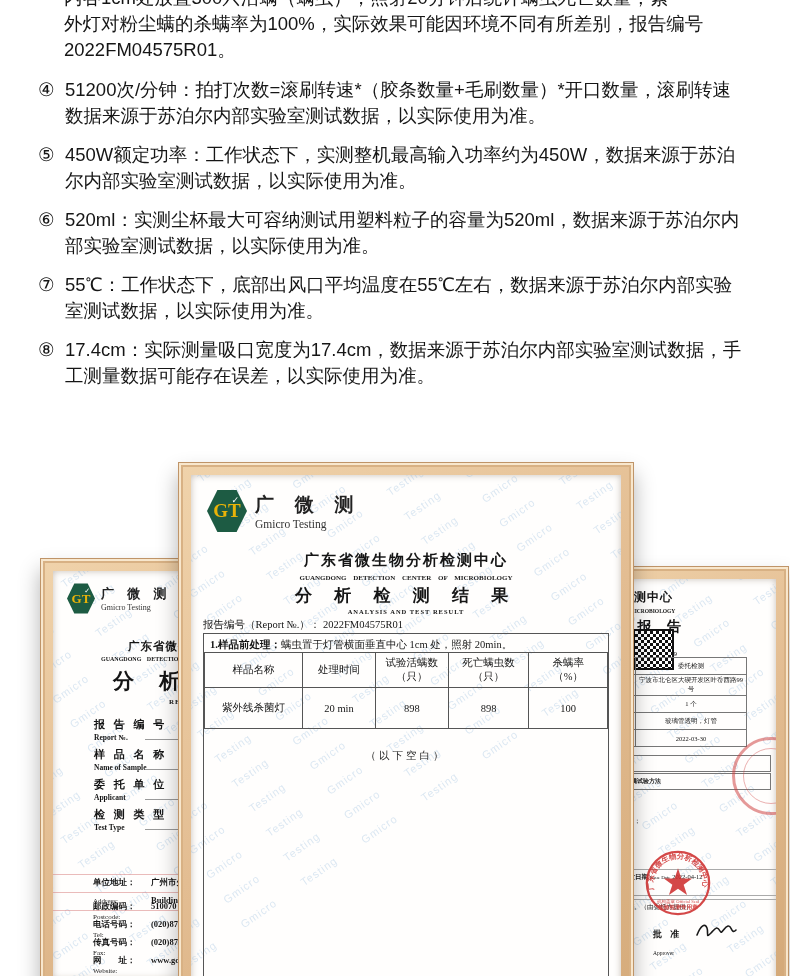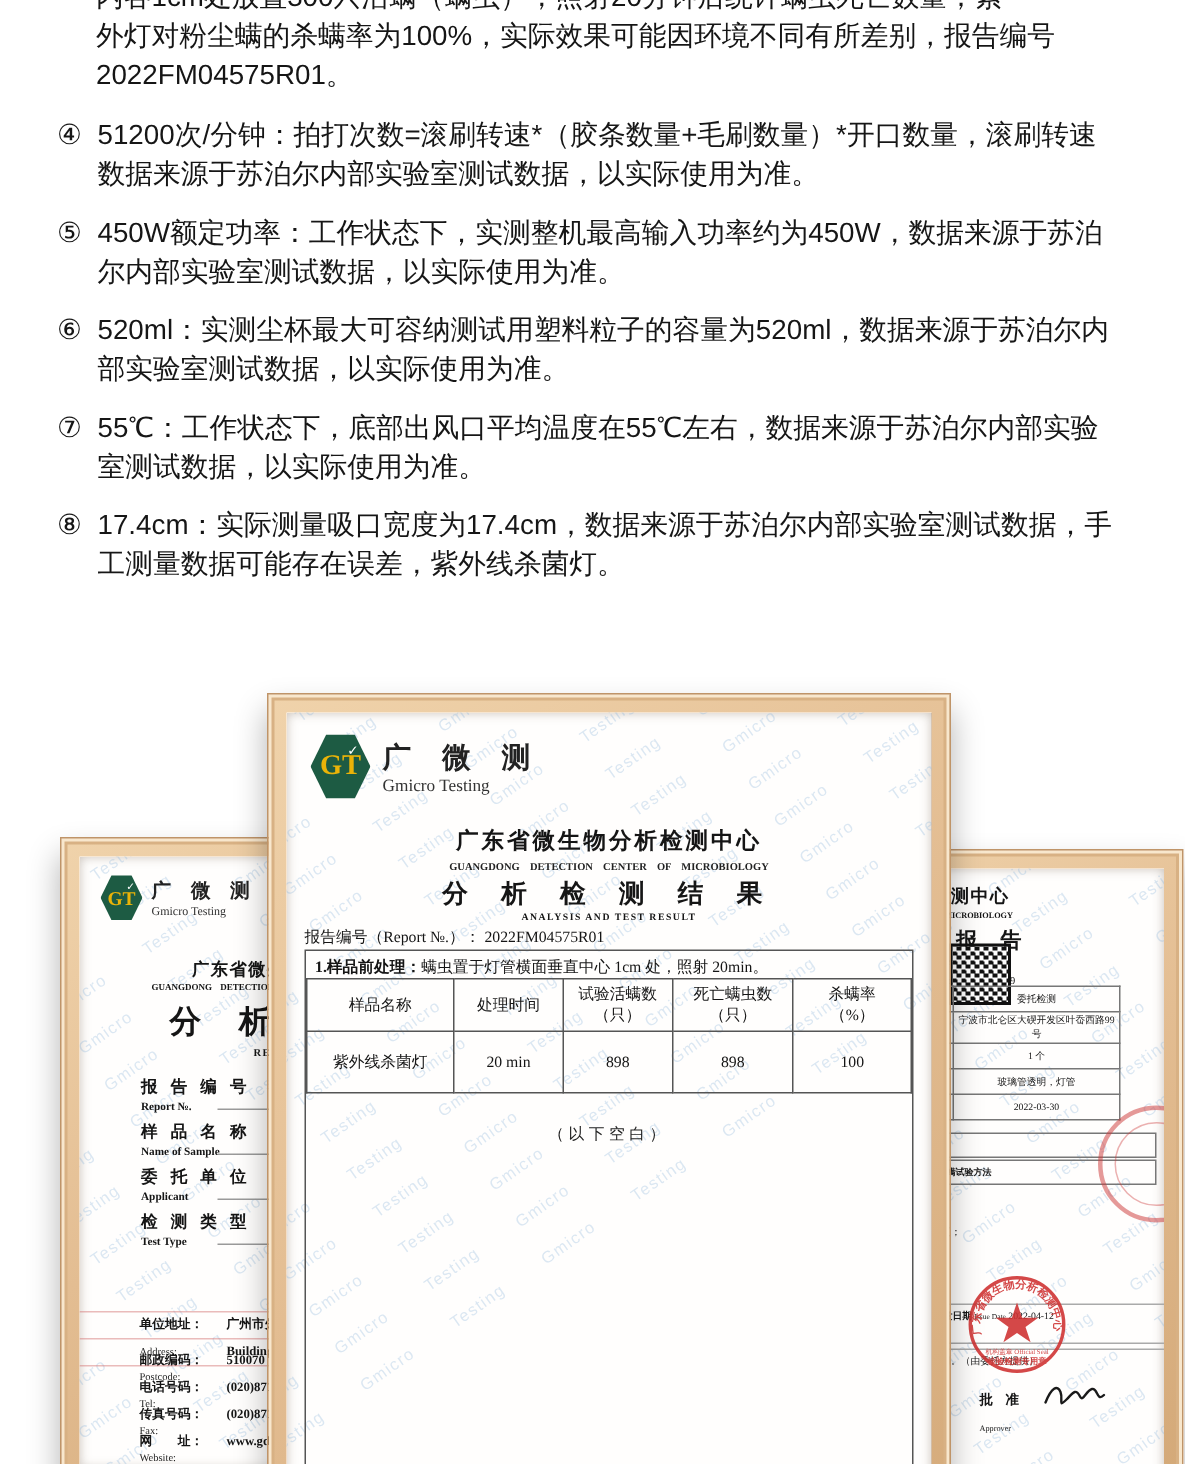--- a/index.html
+++ b/index.html
@@ -133,21 +133,21 @@
   <div class="d-item">
     <span class="d-num">⑥</span>
     <span class="d-text">520ml：实测尘杯最大可容纳测试用塑料粒子的容量为520ml，数据来源于苏泊尔内部实验室测试数据，以实际使用为准。</span>
   </div>
   <div class="d-item">
     <span class="d-num">⑦</span>
     <span class="d-text">55℃：工作状态下，底部出风口平均温度在55℃左右，数据来源于苏泊尔内部实验室测试数据，以实际使用为准。</span>
   </div>
   <div class="d-item">
     <span class="d-num">⑧</span>
-    <span class="d-text">17.4cm：实际测量吸口宽度为17.4cm，数据来源于苏泊尔内部实验室测试数据，手工测量数据可能存在误差，紫外线杀菌灯。</span>
+    <span class="d-text">17.4cm：实际测量吸口宽度为17.4cm，数据来源于苏泊尔内部实验室测试数据，手工测量数据可能存在误差，以实际使用为准。</span>
   </div>
 </div>
 
 <div class="frame" id="f-left">
   <div class="paper">
     <div class="wm">Gmicro Testing    Gmicro Testing    Gmicro Testing    Gmicro Testing    Gmicro Testing    Gmicro Testing    Gmicro Testing    Gmicro Testing    Gmicro Testing    Gmicro Testing    Gmicro Testing    Gmicro Testing    Gmicro Testing    Gmicro Testing    Gmicro Testing    Gmicro Testing    Gmicro Testing    Gmicro Testing    Gmicro Testing    Gmicro Testing    Gmicro Testing    Gmicro Testing    Gmicro Testing    Gmicro Testing    Gmicro Testing    Gmicro Testing    Gmicro Testing    Gmicro Testing    Gmicro Testing    Gmicro Testing    Gmicro Testing    Gmicro Testing    Gmicro Testing    Gmicro Testing    Gmicro Testing    Gmicro Testing    Gmicro Testing    Gmicro Testing    Gmicro Testing    Gmicro Testing    Gmicro Testing    Gmicro Testing    Gmicro Testing    Gmicro Testing    Gmicro Testing    Gmicro Testing    Gmicro Testing    Gmicro Testing    Gmicro Testing    Gmicro Testing    Gmicro Testing    Gmicro Testing    Gmicro Testing    Gmicro Testing    Gmicro Testing    Gmicro Testing    Gmicro Testing    Gmicro Testing    Gmicro Testing    Gmicro Testing    Gmicro Testing    Gmicro Testing    Gmicro Testing    Gmicro Testing    Gmicro Testing    Gmicro Testing    Gmicro Testing    Gmicro Testing    Gmicro Testing    Gmicro Testing    Gmicro Testing    Gmicro Testing    Gmicro Testing    Gmicro Testing    Gmicro Testing    Gmicro Testing    Gmicro Testing    Gmicro Testing    Gmicro Testing    Gmicro Testing    Gmicro Testing    Gmicro Testing    Gmicro Testing    Gmicro Testing    Gmicro Testing    Gmicro Testing    Gmicro Testing    Gmicro Testing    Gmicro Testing    Gmicro Testing    Gmicro Testing    Gmicro Testing    Gmicro Testing    Gmicro Testing    Gmicro Testing    Gmicro Testing    Gmicro Testing    Gmicro Testing    Gmicro Testing    Gmicro Testing    Gmicro Testing    Gmicro Testing    Gmicro Testing    Gmicro Testing    Gmicro Testing    Gmicro Testing    Gmicro Testing    Gmicro Testing    Gmicro Testing    Gmicro Testing    Gmicro Testing    Gmicro Testing    Gmicro Testing    Gmicro Testing    Gmicro Testing    Gmicro Testing    Gmicro Testing    Gmicro Testing    Gmicro Testing    Gmicro Testing    Gmicro Testing    Gmicro Testing    Gmicro Testing    Gmicro Testing    Gmicro Testing    Gmicro Testing    Gmicro Testing    Gmicro Testing    Gmicro Testing    Gmicro Testing    Gmicro Testing    Gmicro Testing    Gmicro Testing    Gmicro Testing    Gmicro Testing    Gmicro Testing    Gmicro Testing    Gmicro Testing    Gmicro Testing    Gmicro Testing    Gmicro Testing    Gmicro Testing    Gmicro Testing    Gmicro Testing    Gmicro Testing    Gmicro Testing    Gmicro Testing    Gmicro Testing    Gmicro Testing    Gmicro Testing    Gmicro Testing    Gmicro Testing    Gmicro Testing    Gmicro Testing    Gmicro Testing    Gmicro Testing    Gmicro Testing    Gmicro Testing    Gmicro Testing    Gmicro Testing    </div>
     <div class="logo l-logo">
       <div class="hex">
         <span>GT</span>
         <i>✓</i>

